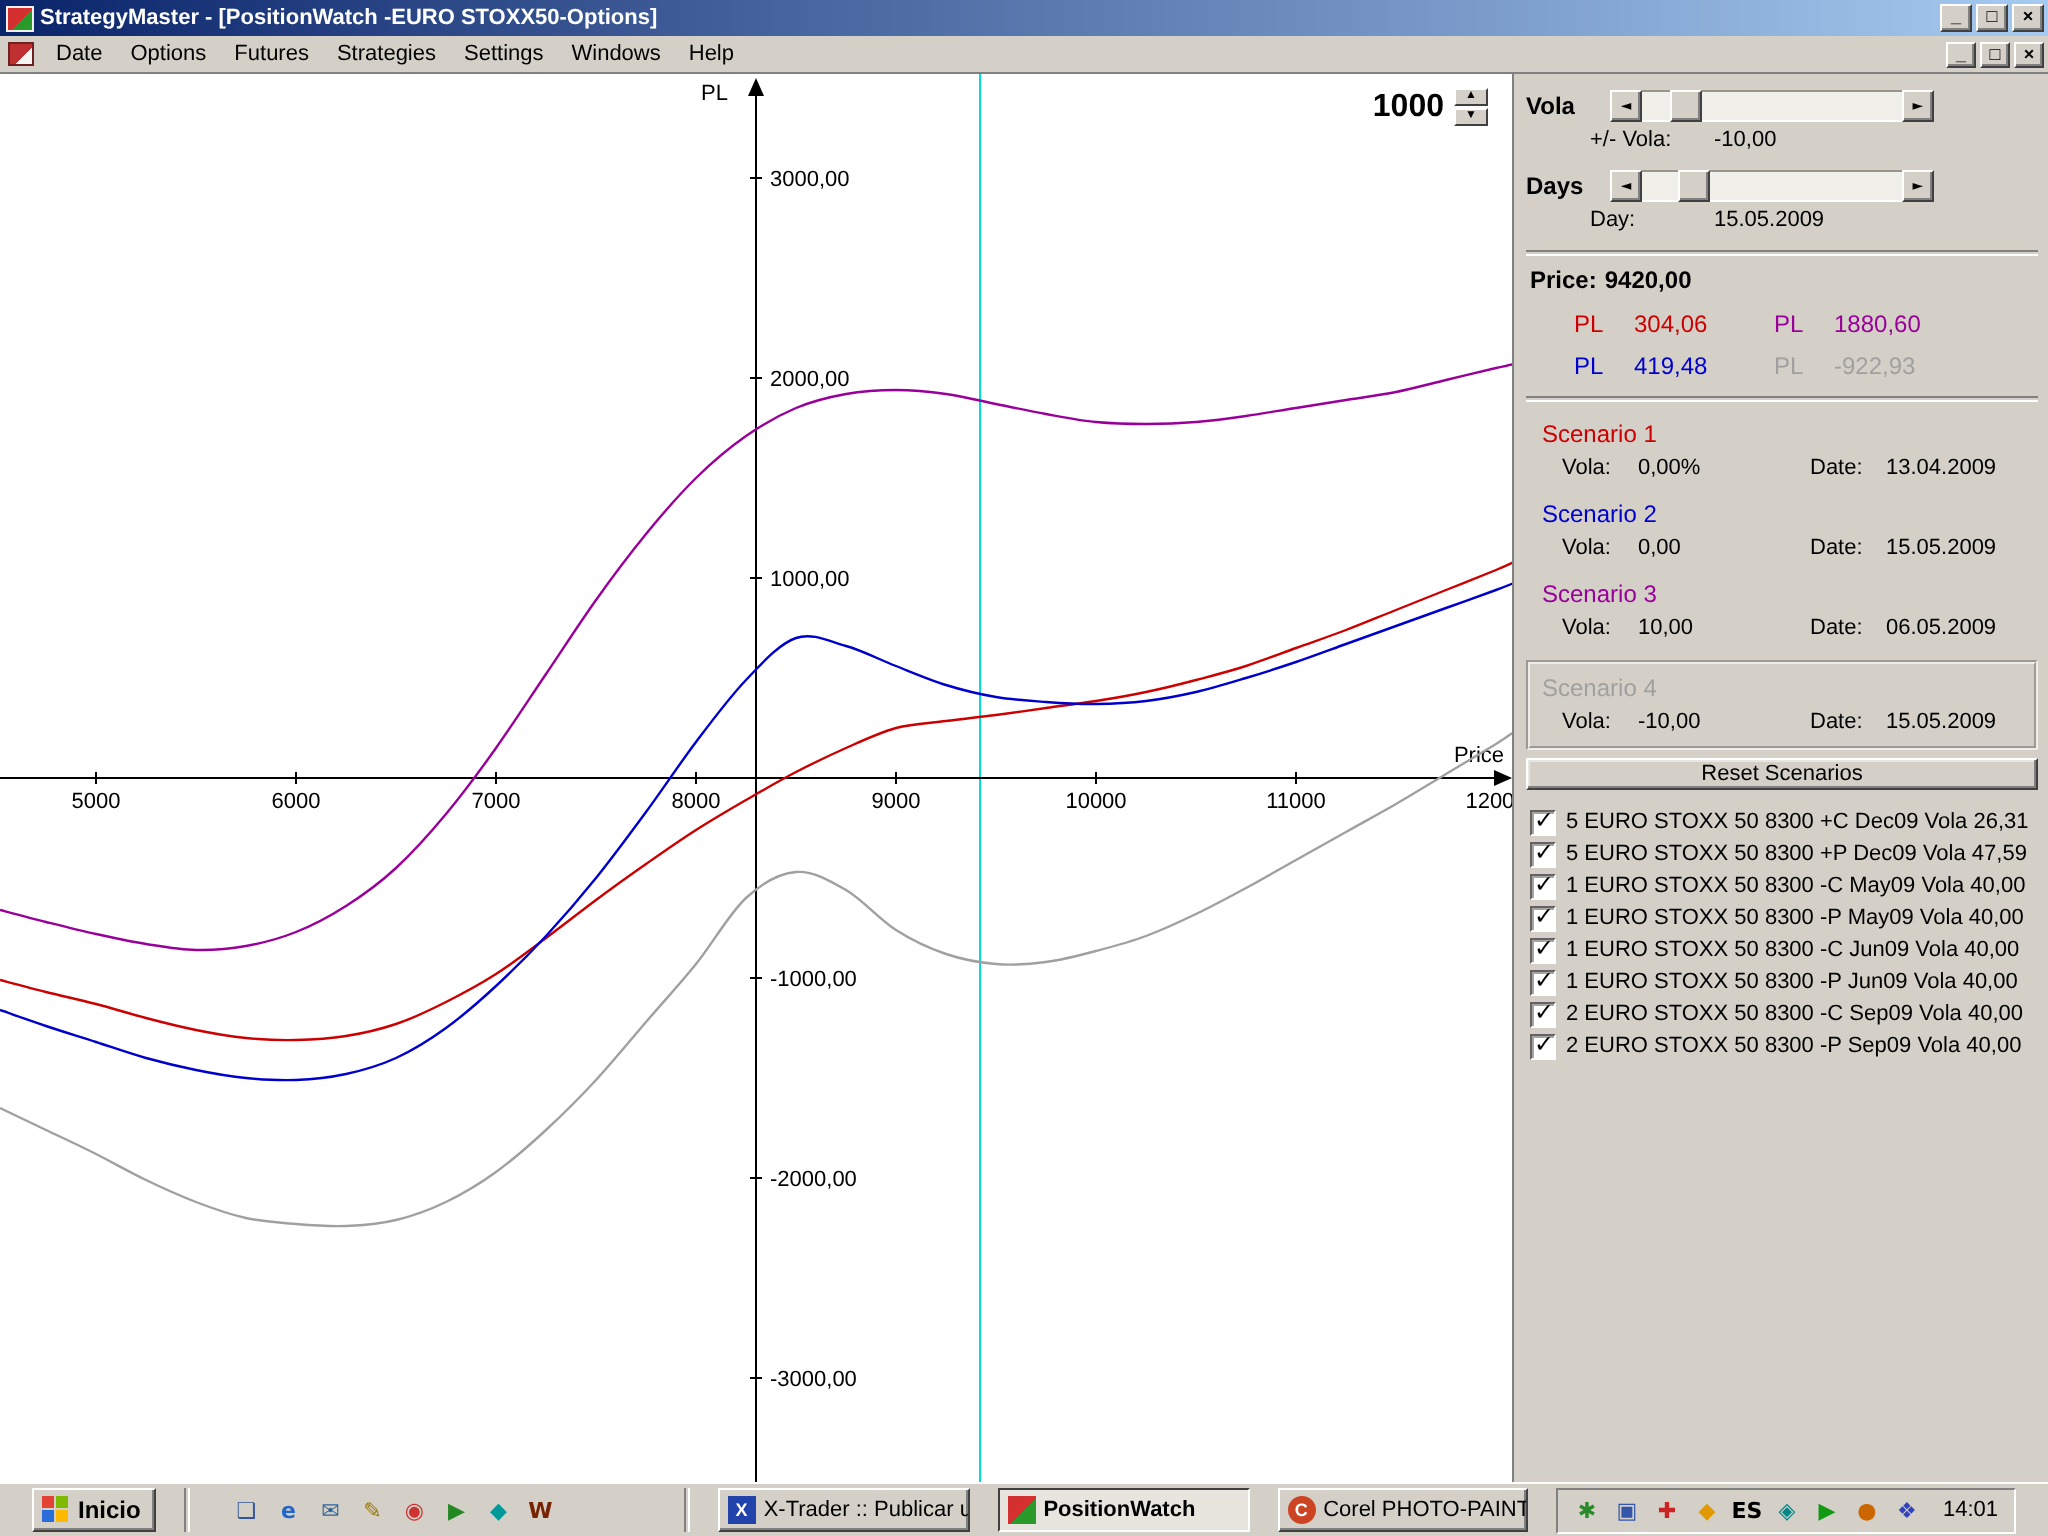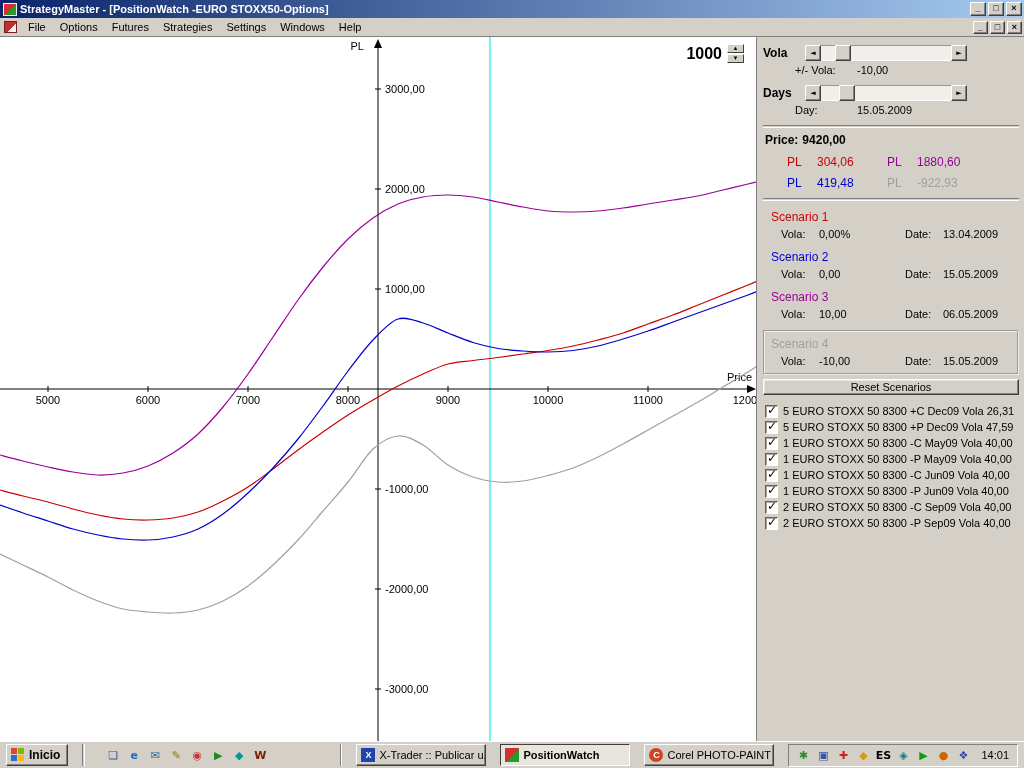--- a/index.html
+++ b/index.html
@@ -58,21 +58,21 @@
   .boxed { border:2px groove #efede8; padding:5px 0 6px 0; margin:6px 0 4px 0; }
   .boxed .scn-title { padding-left:6px; }
   .boxed .scn-details { padding-left:16px; }
   .btn { display:block; width:100%; height:16px; margin:4px 0 8px 0; background:#d4d0c8; border:1px solid; border-color:#fff #404040 #404040 #fff; box-shadow:inset -1px -1px 0 #808080, inset 1px 1px 0 #e8e6e1; font-family:"Liberation Sans",sans-serif; font-size:11px; }
   .positions { margin-top:2px; }
   .pos-row { display:flex; align-items:center; height:16px; gap:5px; padding-left:2px; }
   .checkbox { position:relative; width:13px; height:13px; flex:0 0 13px; background:#fff; border:1px solid; border-color:#636363 #fff #fff #636363; box-shadow:inset 1px 1px 0 #a9a59d; }
   .checkbox.checked::after { content:"✓"; position:absolute; left:1px; top:-3px; font-size:12px; font-weight:bold; font-family:"DejaVu Sans",sans-serif; }
 
   
-  .taskbar { height:27px; background:#d4d0c8; border-top:1px solid #fff; display:flex; align-items:center; padding:0 6px; gap:14px; }
+  .taskbar { height:27px; background:#d4d0c8; border-top:1px solid #fff; display:flex; align-items:center; padding:0 16px; gap:14px; }
   .start-btn { height:22px; display:flex; align-items:center; gap:4px; padding:0 7px 0 4px; font-weight:bold; font-size:12px; background:#d4d0c8; border:1px solid; border-color:#fff #404040 #404040 #fff; box-shadow:inset -1px -1px 0 #808080; }
   .win-flag { width:14px; height:14px; display:grid; grid-template-columns:6px 6px; grid-template-rows:6px 6px; gap:1px; }
   .win-flag i { display:block; }
   .quicklaunch { width:252px; height:24px; display:flex; align-items:center; gap:5px; padding-left:6px; }
   .ql-icon, .tray-icon { width:16px; height:16px; display:flex; align-items:center; justify-content:center; font-family:"DejaVu Sans",sans-serif; font-size:11px; font-weight:bold; }
   .tb-sep { width:3px; height:22px; border-left:1px solid #808080; border-right:1px solid #fff; }
   .task-btn { width:144px; height:22px; display:flex; align-items:center; gap:4px; padding:0 4px; background:#d4d0c8; border:1px solid; border-color:#fff #404040 #404040 #fff; box-shadow:inset -1px -1px 0 #808080; white-space:nowrap; overflow:hidden; }
   .task-btn.active { border-color:#404040 #fff #fff #404040; box-shadow:none; background:#e8e5df; font-weight:bold; }
   .task-icon { width:14px; height:14px; flex:0 0 14px; display:flex; align-items:center; justify-content:center; font-size:9px; font-weight:bold; color:#fff; }
   .xtrader-ic { background:#2244aa; }
@@ -91,21 +91,21 @@
     <span class="title-text">StrategyMaster - [PositionWatch -EURO STOXX50-Options]</span>
     <span class="winbtns">
       <span class="wbtn">_</span>
       <span class="wbtn">□</span>
       <span class="wbtn">×</span>
     </span>
   </div>
 
   <div class="menubar">
     <span class="mdi-icon"></span>
-    <span class="menu-item">File</span>
+    <span class="menu-item">Date</span>
     <span class="menu-item">Options</span>
     <span class="menu-item">Futures</span>
     <span class="menu-item">Strategies</span>
     <span class="menu-item">Settings</span>
     <span class="menu-item">Windows</span>
     <span class="menu-item">Help</span>
     <span class="winbtns">
       <span class="wbtn">_</span>
       <span class="wbtn">□</span>
       <span class="wbtn">×</span>

